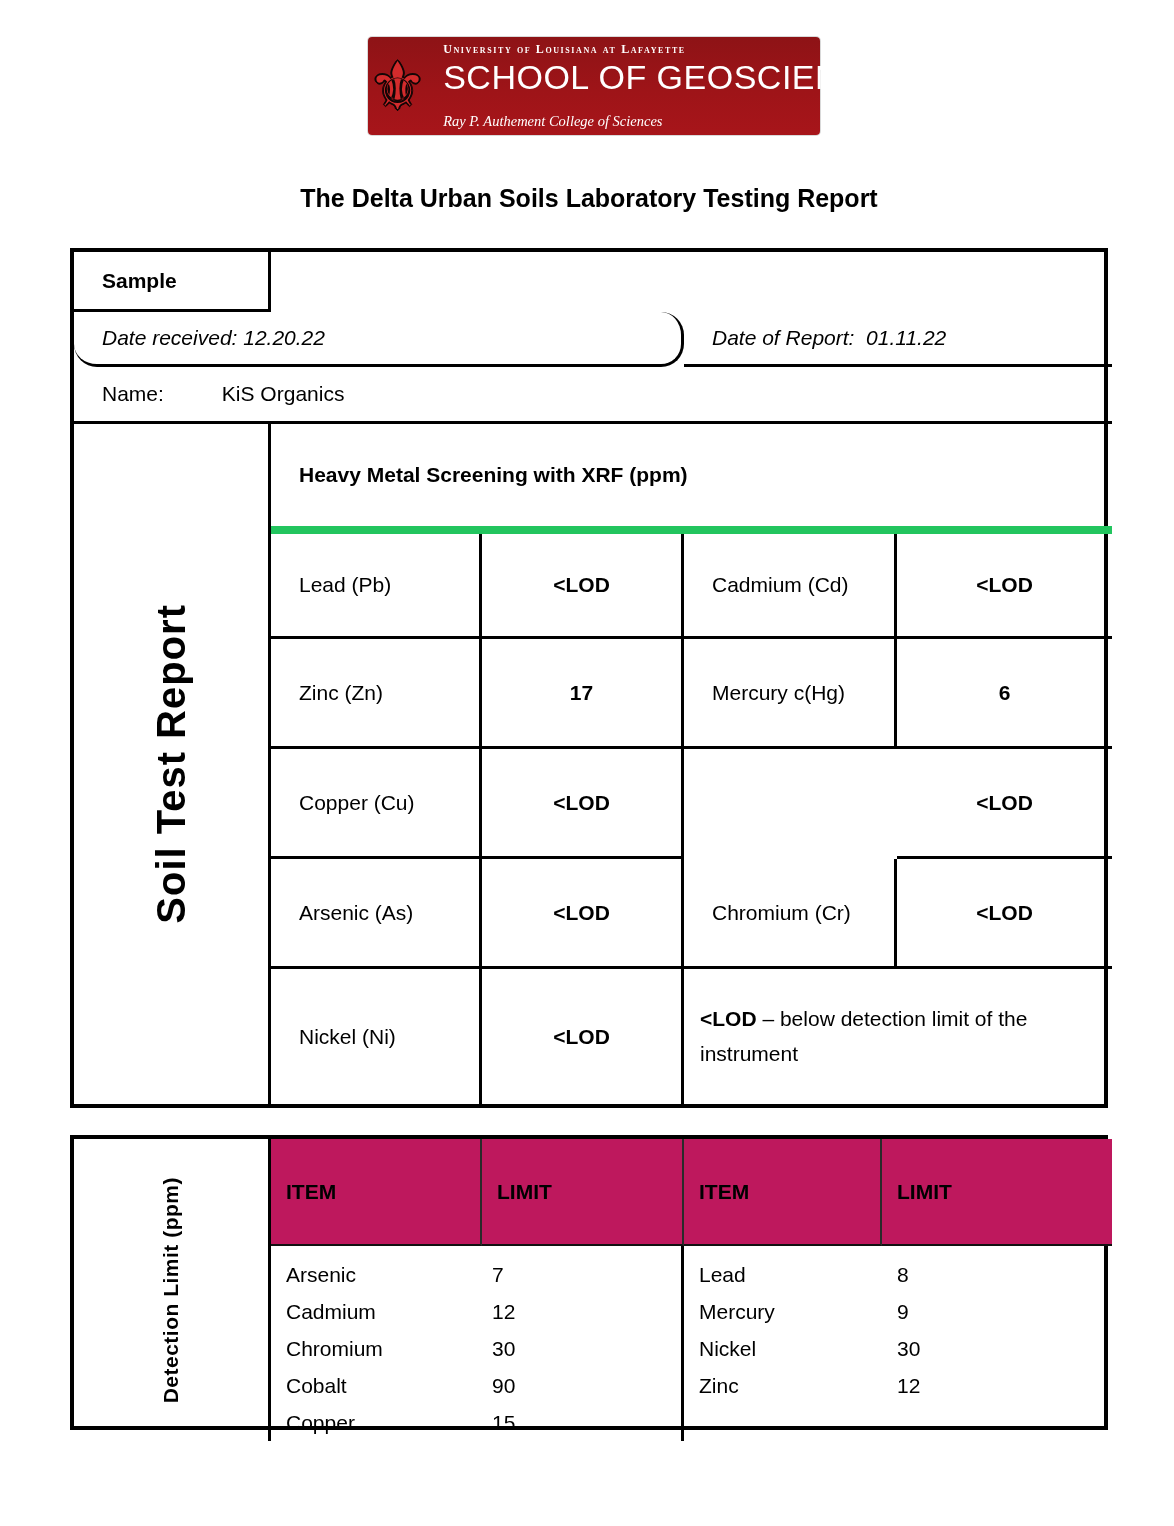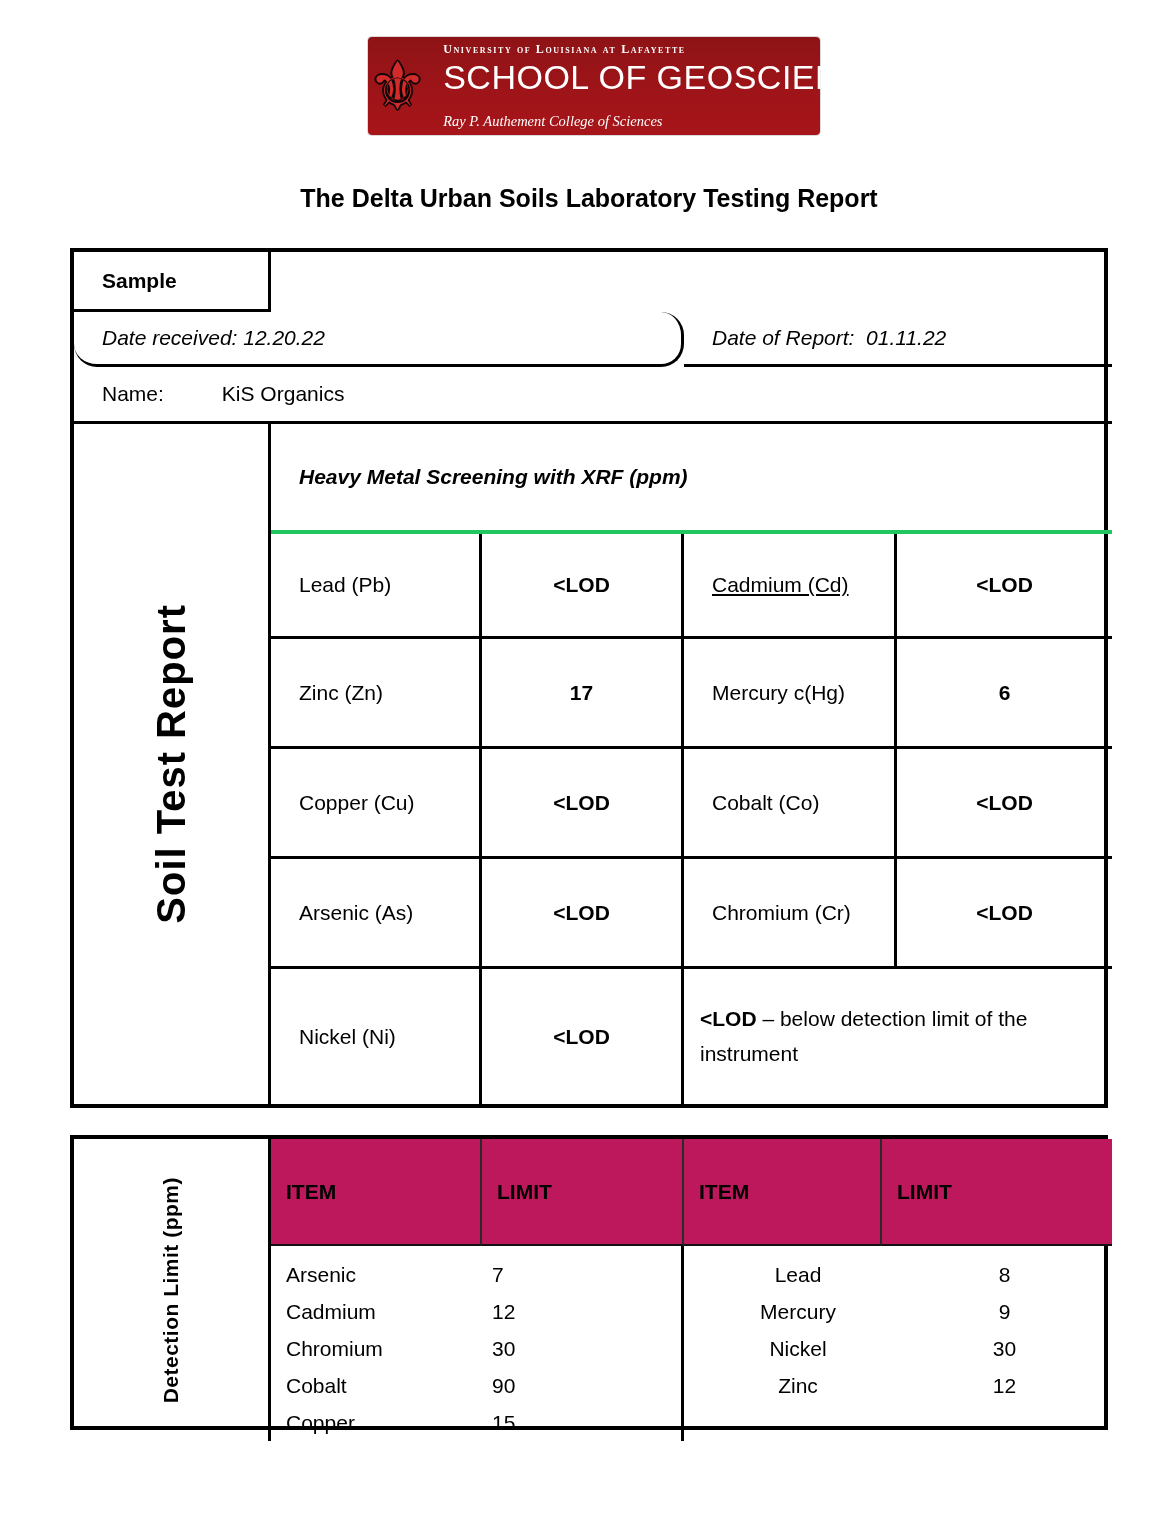--- a/index.html
+++ b/index.html
@@ -46,21 +46,21 @@
     grid-template-columns:197px 211px 202px 213px 215px;
     grid-template-rows:60px 55px 57px 110px 105px 110px 110px 110px 1fr;
     border:4px solid #000;font-size:21px;
   }
   .cell{display:flex;align-items:center;box-sizing:border-box;padding-left:28px;}
   .cell.center{justify-content:center;padding-left:0;}
   .bold{font-weight:700;}
   .italic{font-style:italic;}
   .br{border-right:3px solid #000;}
   .bb{border-bottom:3px solid #000;}
-  .bb-thick{border-bottom:4px solid #22c55e;font-style:italic;}
+  .bb-thick{border-bottom:8px solid #22c55e;}
   .pre{white-space:pre;}
   .side-label-cell{
     grid-column:1;grid-row:4/10;border-right:3px solid #000;
     display:flex;align-items:center;justify-content:center;box-sizing:border-box;
   }
   .side-label{
     writing-mode:vertical-rl;transform:rotate(180deg);
     font-size:40px;font-weight:700;letter-spacing:1px;white-space:nowrap;
   }
   .note-cell{
@@ -87,21 +87,21 @@
   .dl-header{
     background:#be185d;display:flex;align-items:center;padding-left:15px;
     font-weight:700;box-sizing:border-box;border-bottom:2px solid #111;
   }
   .dl-hbr{border-right:2px solid #2a2a2a;}
   .dl-body{
     box-sizing:border-box;padding:10px 0 0 15px;
     display:grid;grid-auto-rows:37px;align-items:center;
   }
   .dl-body-left{grid-column:2/4;grid-row:2;grid-template-columns:206px auto;border-right:3px solid #000;}
-  .dl-body-right{grid-column:4/6;grid-row:2;grid-template-columns:198px auto;text-align:center;}
+  .dl-body-right{grid-column:4/6;grid-row:2;grid-template-columns:198px auto;}
   .dl-body span{display:block;}
 </style>
 </head>
 <body>
 
 <div class="page">
 
   <div class="banner">
     <div class="fleur-wrap">
       <span class="fleur">⚜</span>
@@ -129,31 +129,30 @@
     </div>
 
     <div class="side-label-cell">
       <span class="side-label">Soil Test Report</span>
     </div>
 
     <div class="cell bold bb-thick" style="grid-column:2/6;grid-row:4;">Heavy Metal Screening with XRF (ppm)</div>
 
     <div class="cell br bb" style="grid-column:2;grid-row:5;">Lead (Pb)</div>
     <div class="cell center bold br bb" style="grid-column:3;grid-row:5;">&lt;LOD</div>
-    <div class="cell br bb" style="grid-column:4;grid-row:5;text-decoration:underline;">Cadmium (Cd)</div>
+    <div class="cell br bb" style="grid-column:4;grid-row:5;">Cadmium (Cd)</div>
     <div class="cell center bold bb" style="grid-column:5;grid-row:5;">&lt;LOD</div>
 
     <div class="cell br bb" style="grid-column:2;grid-row:6;">Zinc (Zn)</div>
     <div class="cell center bold br bb" style="grid-column:3;grid-row:6;">17</div>
     <div class="cell br bb" style="grid-column:4;grid-row:6;">Mercury c(Hg)</div>
     <div class="cell center bold bb" style="grid-column:5;grid-row:6;">6</div>
 
     <div class="cell br bb" style="grid-column:2;grid-row:7;">Copper (Cu)</div>
     <div class="cell center bold br bb" style="grid-column:3;grid-row:7;">&lt;LOD</div>
-    <div class="cell br bb" style="grid-column:4;grid-row:7;">Cobalt (Co)</div>
     <div class="cell center bold bb" style="grid-column:5;grid-row:7;">&lt;LOD</div>
 
     <div class="cell br bb" style="grid-column:2;grid-row:8;">Arsenic (As)</div>
     <div class="cell center bold br bb" style="grid-column:3;grid-row:8;">&lt;LOD</div>
     <div class="cell br bb" style="grid-column:4;grid-row:8;">Chromium (Cr)</div>
     <div class="cell center bold bb" style="grid-column:5;grid-row:8;">&lt;LOD</div>
 
     <div class="cell br" style="grid-column:2;grid-row:9;">Nickel (Ni)</div>
     <div class="cell center bold br" style="grid-column:3;grid-row:9;">&lt;LOD</div>
     <div class="note-cell">

